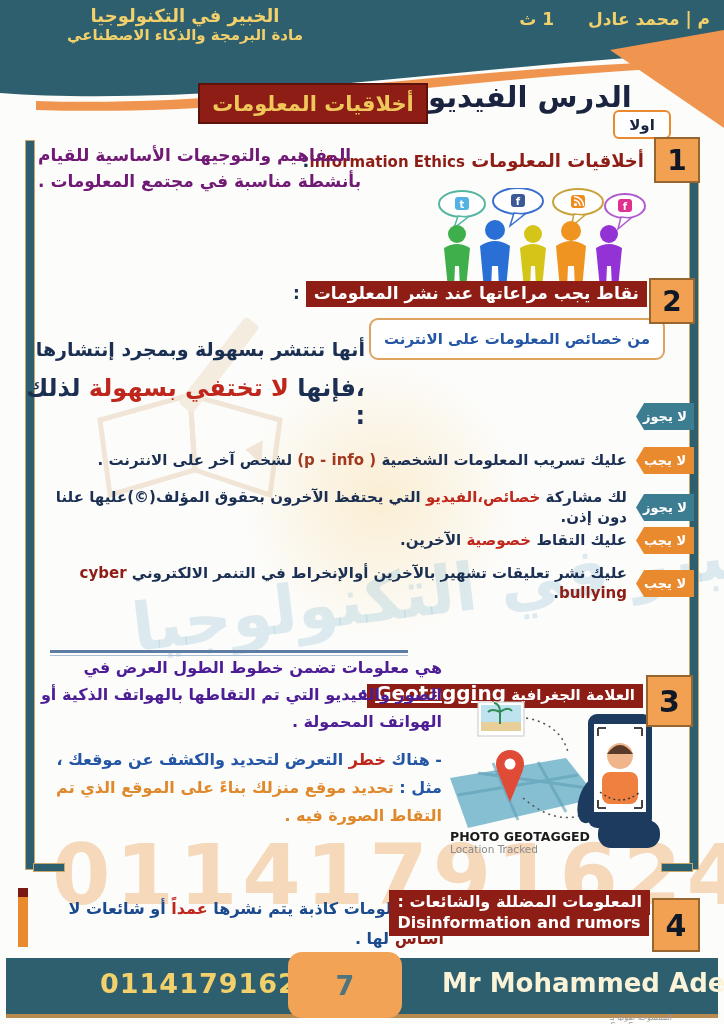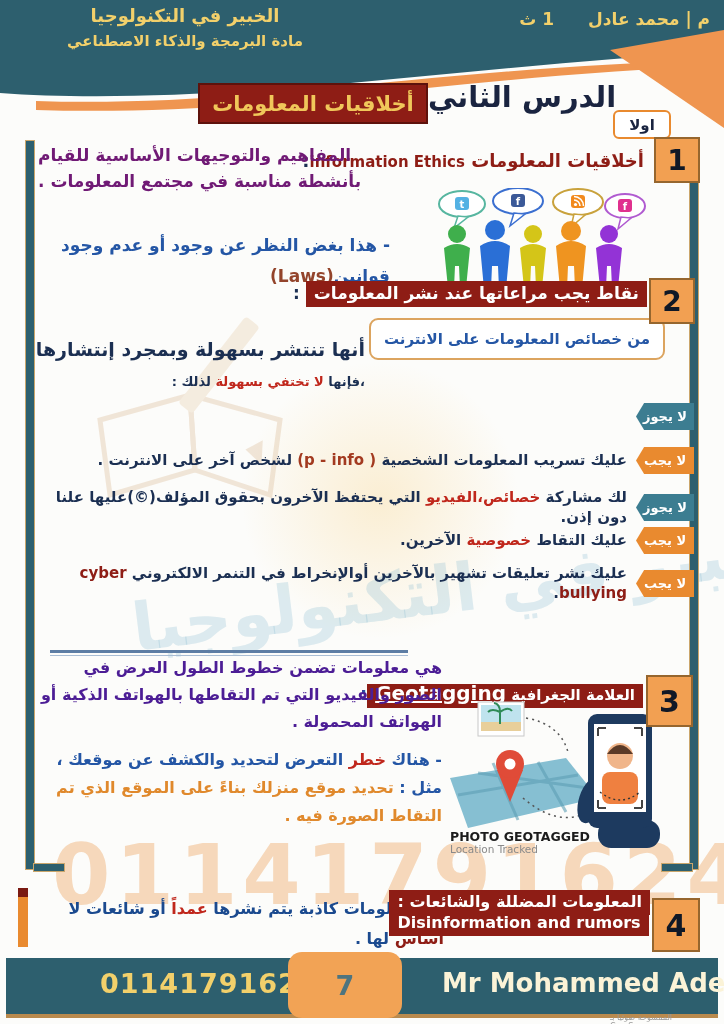--- a/index.html
+++ b/index.html
@@ -5,21 +5,21 @@
   html,body{margin:0;padding:0;}
   .page{position:relative;width:724px;height:1024px;background:#fcfcfa;overflow:hidden;
         font-family:"DejaVu Sans",sans-serif;}
   .ar{direction:rtl;unicode-bidi:isolate;}
   .b{font-weight:bold;}
 
   
   .hdr-svg{position:absolute;top:0;left:0;}
   .hdr-left{position:absolute;top:5px;left:30px;width:310px;text-align:center;color:#f2d06b;font-weight:bold;}
   .hdr-left .l1{font-size:18px;}
-  .hdr-left .l2{font-size:15px;margin-top:6px;}
+  .hdr-left .l2{font-size:15px;}
   .hdr-right{position:absolute;top:9px;left:470px;width:240px;display:flex;flex-direction:row-reverse;
              justify-content:flex-start;gap:34px;color:#f2d06b;font-weight:bold;font-size:17px;}
 
   
   .lesson-title{position:absolute;top:80px;left:428px;font-size:29px;font-weight:bold;color:#1a2440;}
   .topic-badge{position:absolute;top:83px;left:198px;width:226px;height:37px;background:#8e1d15;
                border:2px solid #5e120c;color:#f0c75a;font-weight:bold;font-size:21px;
                display:flex;align-items:center;justify-content:center;}
   .order-tab{position:absolute;top:110px;left:613px;width:54px;height:25px;background:#fff;
              border:2px solid #e98a2f;border-radius:6px;color:#1a2440;font-weight:bold;font-size:15px;
@@ -54,21 +54,21 @@
   
   .s2-header{position:absolute;top:283px;right:77px;direction:rtl;white-space:nowrap;font-size:17px;font-weight:bold;}
   .strip{background:#8e1d15;color:#fff;padding:2px 8px 4px;}
   .s2-header .colon{color:#1b2f52;}
   .char-box{position:absolute;left:369px;top:318px;width:292px;height:38px;background:#fff;
             border:2px solid #dca45f;border-radius:9px;display:flex;align-items:center;justify-content:center;
             color:#2456a5;font-weight:bold;font-size:15px;}
   .s2-line1{position:absolute;left:10px;top:338px;width:355px;text-align:right;direction:rtl;
             color:#1b2f52;font-weight:bold;font-size:19px;}
   .s2-line2{position:absolute;left:10px;top:374px;width:355px;text-align:right;direction:rtl;
-            color:#1b2f52;font-weight:bold;font-size:13px;}
+            color:#1b2f52;font-weight:bold;font-size:24px;}
   .c-red{color:#c0271c;} .c-brown{color:#a33a20;} .c-maroon{color:#8e1d15;} .c-orange{color:#e0892c;}
   .rule{position:absolute;left:34px;width:660px;display:flex;direction:rtl;align-items:center;gap:9px;z-index:2;}
   .rule .tag{flex:0 0 58px;height:27px;display:flex;align-items:center;justify-content:center;
              color:#fff;font-weight:bold;font-size:13px;
              clip-path:polygon(0 50%,14% 0,100% 0,100% 100%,14% 100%);}
   .tag-teal{background:#3c7d91;} .tag-orange{background:#e98a2f;}
   .rule .txt{flex:1;text-align:right;color:#1b2f52;font-weight:bold;font-size:15px;line-height:1.3;}
   .r1{top:403px;} .r2{top:447px;} .r3{top:488px;} .r4{top:527px;} .r5{top:564px;}
 
   
@@ -135,39 +135,36 @@
   </svg>
   <div class="hdr-left ar">
     <div class="l1">الخبير في التكنولوجيا</div>
     <div class="l2">مادة البرمجة والذكاء الاصطناعي</div>
   </div>
   <div class="hdr-right">
     <span class="ar">م | محمد عادل</span>
     <span class="ar">1 ث</span>
   </div>
 
-  <div class="lesson-title ar">الدرس الثاني</div>
+  <div class="lesson-title ar">الدرس الفيديو</div>
   <div class="topic-badge ar">أخلاقيات المعلومات</div>
   <div class="order-tab ar">اولا</div>
 
   <div class="vbar left"></div>
   <div class="vbar right"></div>
   <div class="cap left"></div>
   <div class="cap right"></div>
   <div class="stub4"></div>
 
   <div class="numbox n1">1</div>
   <div class="s1-header ar">
     <span>أخلاقيات المعلومات</span>
     <span class="en" dir="ltr">information Ethics</span><span class="colon">:</span>
   </div>
   <div class="s1-p1 ar">المفاهيم والتوجيهات الأساسية للقيام بأنشطة مناسبة في مجتمع المعلومات .</div>
-  <div class="s1-p2 ar">
-    <span>- هذا بغض النظر عن وجود أو عدم وجود قوانين</span><span class="en" dir="ltr">(Laws)</span>
-  </div>
   <svg class="people-svg" width="215" height="102" viewBox="0 0 215 102">
 
     <g>
       <ellipse cx="30" cy="16" rx="23" ry="13" fill="#fff" stroke="#57b6a0" stroke-width="2"></ellipse>
       <path d="M26 28 L22 40 L36 29 Z" fill="#fff" stroke="#57b6a0" stroke-width="1.5"></path>
       <rect x="23" y="9" width="14" height="13" rx="3" fill="#53b1e3"></rect>
         <text x="30" y="20" font-size="10" fill="#fff" text-anchor="middle" font-weight="bold">t</text>
       <ellipse cx="86" cy="13" rx="25" ry="13" fill="#fff" stroke="#3b6fd0" stroke-width="2"></ellipse>
       <path d="M82 25 L78 38 L93 26 Z" fill="#fff" stroke="#3b6fd0" stroke-width="1.5"></path>
       <rect x="79" y="6" width="14" height="13" rx="3" fill="#3b5998"></rect>

